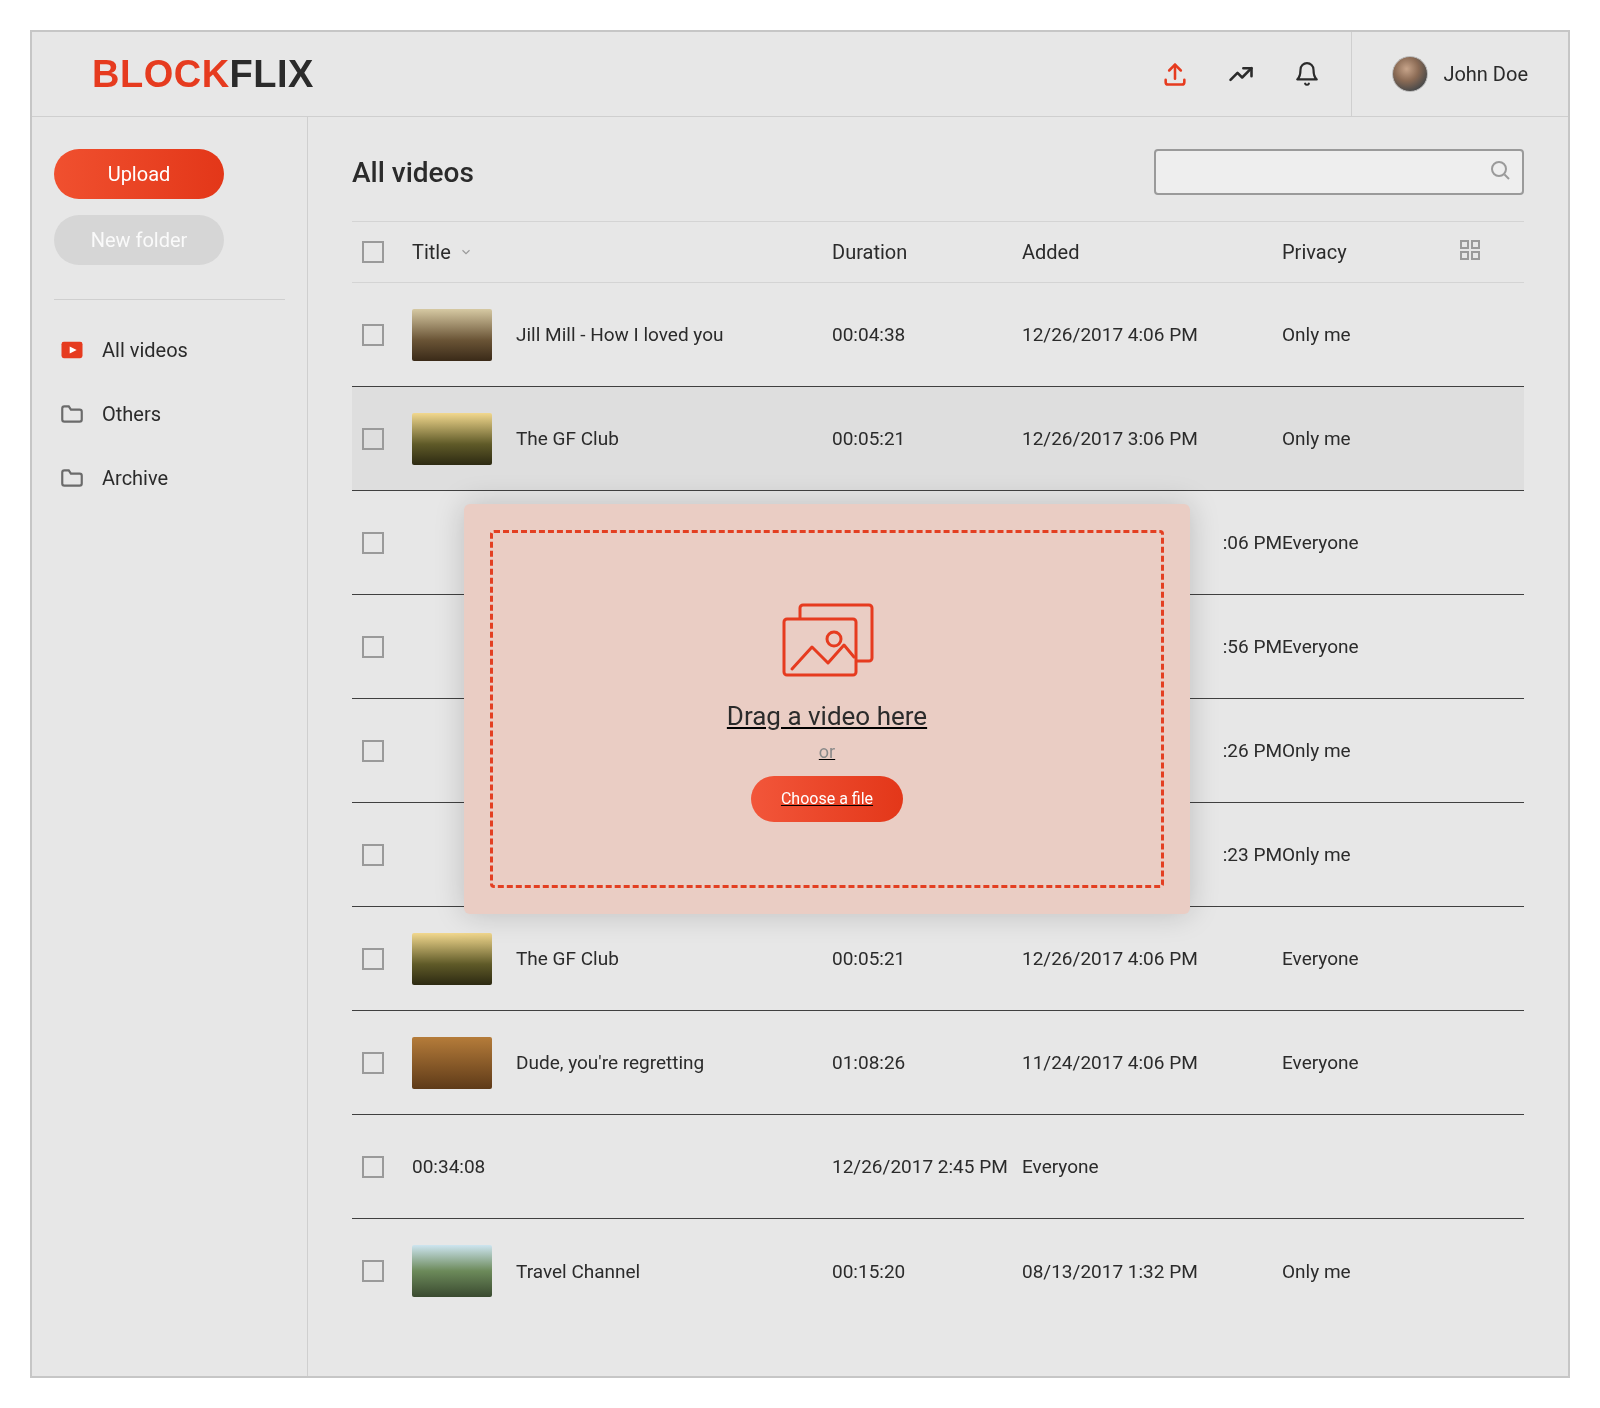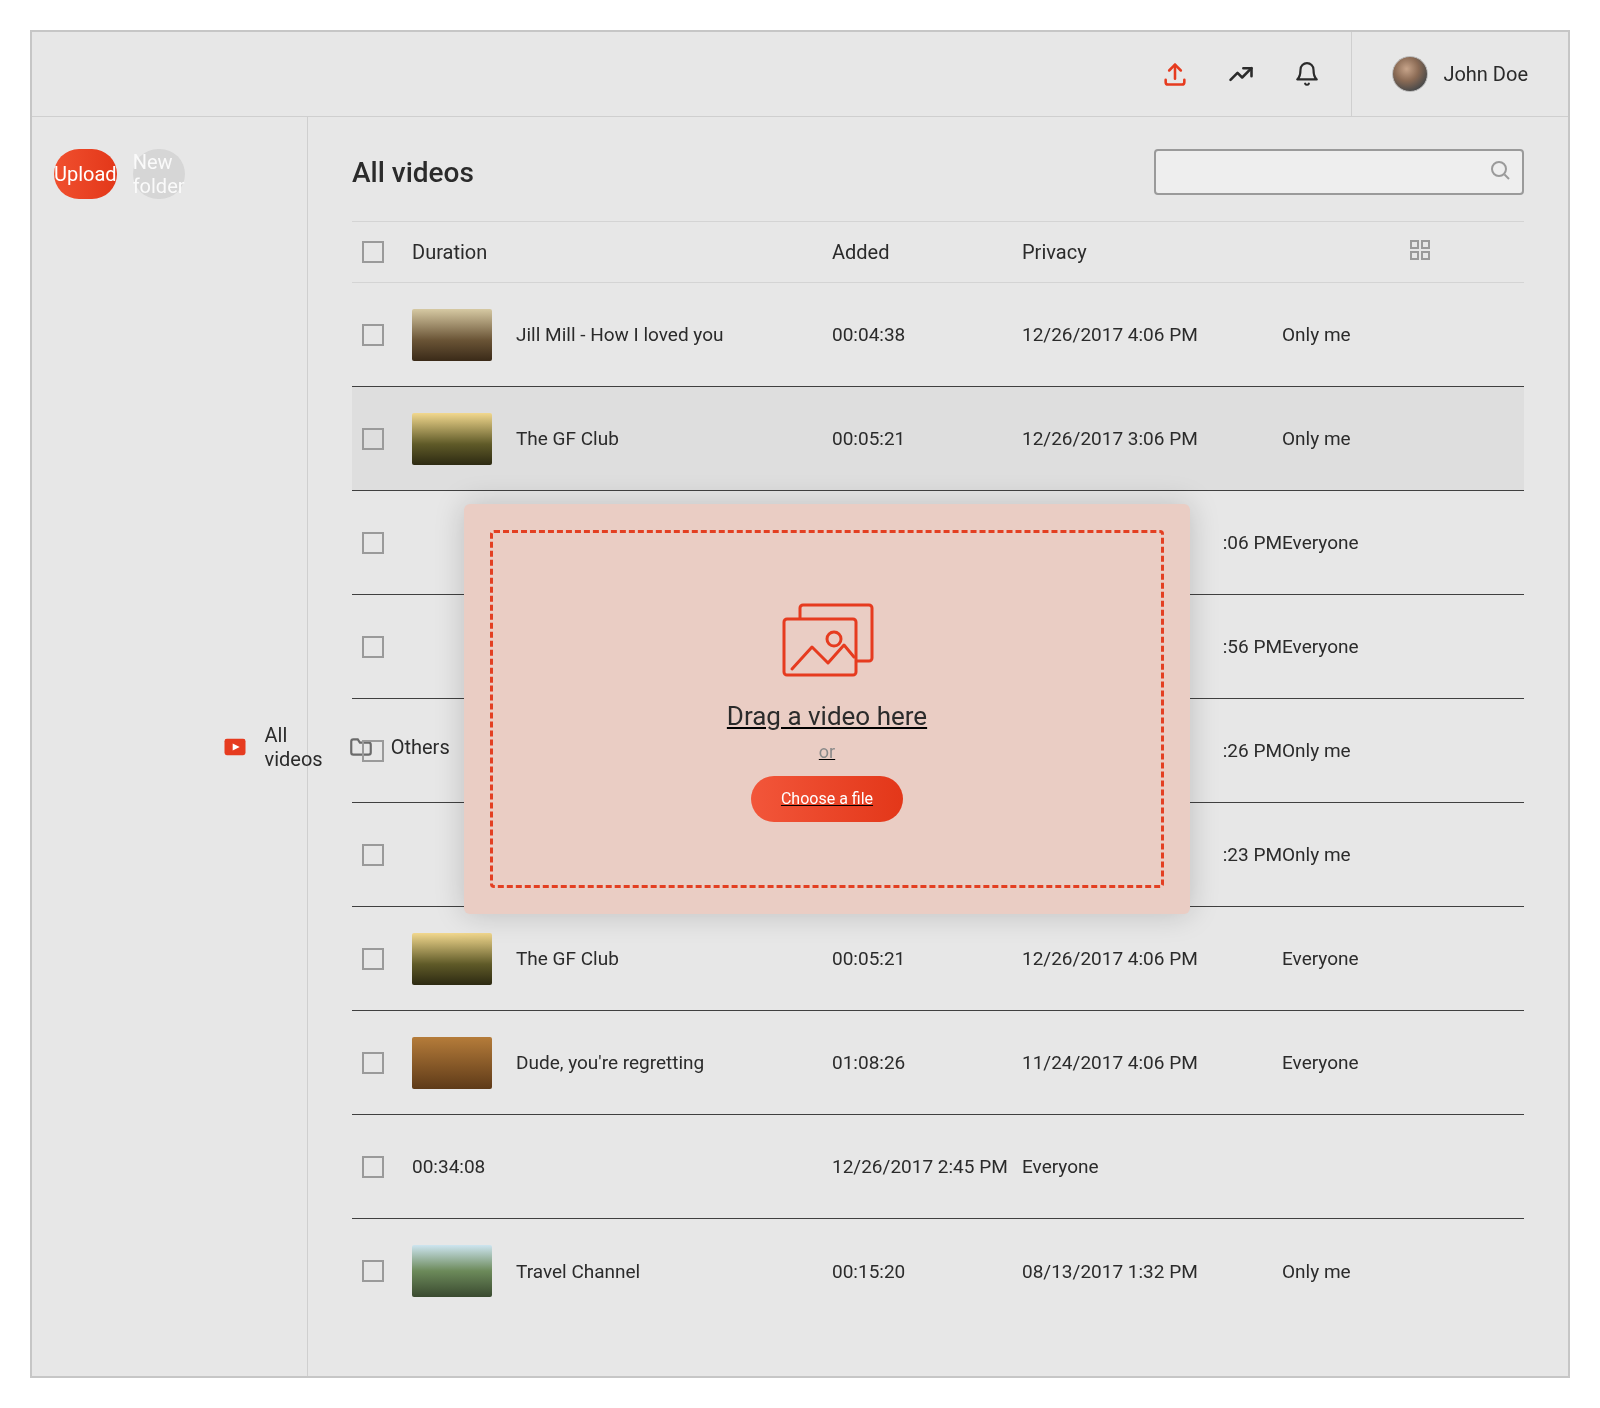--- a/index.html
+++ b/index.html
@@ -72,21 +72,21 @@
   
   .body {
     display: flex;
     height: calc(100% - 85px);
   }
   .sidebar {
     width: 276px;
     border-right: 1px solid #cfcfcf;
     padding: 32px 22px;
     display: flex;
-    flex-direction: row;
+    flex-direction: column;
     gap: 16px;
   }
   .pill-btn {
     height: 50px;
     border-radius: 25px;
     display: flex;
     align-items: center;
     justify-content: center;
     font-size: 20px;
     cursor: pointer;
@@ -245,20 +245,23 @@
     cursor:pointer;
   }
 </style>
 </head>
 <body>
 
 <div class="outer-frame">
   <div class="app-window">
 
     <div class="topbar">
+      <div class="logo">
+        <span class="red">BLOCK</span><span class="dark">FLIX</span>
+      </div>
       <div class="topbar-spacer"></div>
       <div class="topbar-icons">
         <div class="icon-btn">
           <svg width="28" height="28" viewBox="0 0 24 24" fill="none" stroke="#e63b1f" stroke-width="2.2" stroke-linecap="round" stroke-linejoin="round">
               <path d="M4 17v2a2 2 0 0 0 2 2h12a2 2 0 0 0 2-2v-2"></path>
               <polyline points="7 9 12 4 17 9"></polyline>
               <line x1="12" y1="4" x2="12" y2="16"></line>
             </svg>
         </div>
         <div class="icon-btn">
@@ -324,20 +327,26 @@
                 </svg>
             </span>
           </div>
         </div>
 
         <div class="table">
           <div class="thead">
             <div>
                 <div class="chk"></div>
               </div>
+            <div class="th-title">
+              <span>Title</span>
+              <svg width="14" height="14" viewBox="0 0 24 24" fill="none" stroke="#9a9a9a" stroke-width="2">
+                  <polyline points="6 9 12 15 18 9"></polyline>
+                </svg>
+            </div>
             <div>Duration</div>
             <div>Added</div>
             <div>Privacy</div>
             <div class="grid-toggle">
               <svg width="24" height="24" viewBox="0 0 24 24" fill="none" stroke="#9a9a9a" stroke-width="2">
                   <rect x="3" y="3" width="7" height="7"></rect>
                   <rect x="14" y="3" width="7" height="7"></rect>
                   <rect x="3" y="14" width="7" height="7"></rect>
                   <rect x="14" y="14" width="7" height="7"></rect>
                 </svg>

